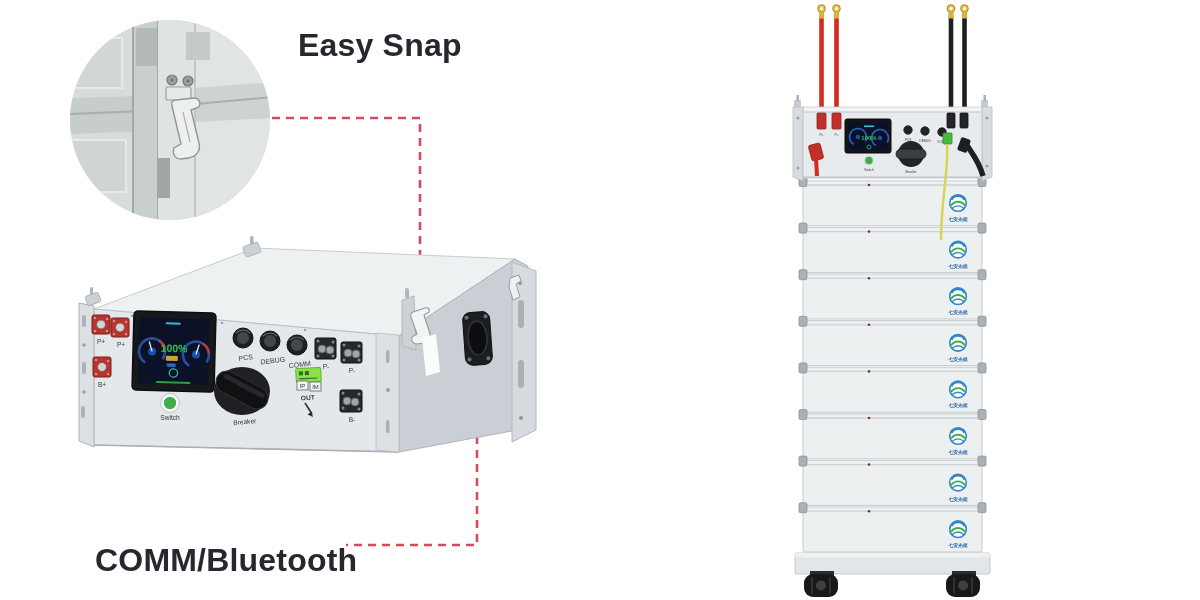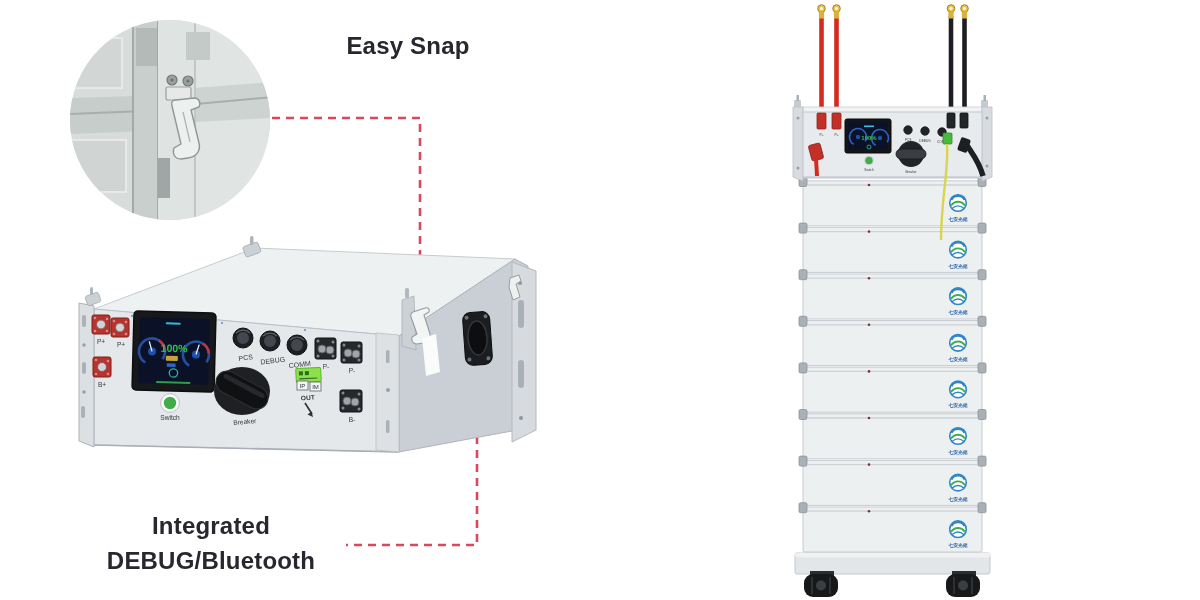--- a/index.html
+++ b/index.html
@@ -1,19 +1,19 @@
 <!DOCTYPE html>
 <html><head>
 <meta charset="utf-8">
 <style>
   html,body{margin:0;padding:0;background:#ffffff;}
   body{width:1200px;height:600px;position:relative;overflow:hidden;
        font-family:"Liberation Sans",sans-serif;}
-  .callout{position:absolute;text-align:center;color:#29262f;font-weight:700;
-           font-size:24px;line-height:35px;letter-spacing:.2px;}
+  .callout{position:absolute;text-align:left;color:#29262f;font-weight:700;
+           font-size:32px;line-height:35px;letter-spacing:.2px;}
   #scene{position:absolute;left:0;top:0;}
   text{font-family:"Liberation Sans",sans-serif;}
   .lbl{fill:#33383d;}
 </style>
 </head>
 <body>
 
 <svg id="scene" width="1200" height="600" viewBox="0 0 1200 600">
   <defs>
     <g id="battery-module">
@@ -374,15 +374,15 @@
       </g>
       <path d="M964,140 C970,152 978,158 983,176" fill="none" stroke-width="5.5" stroke="#1d1f22"></path>
     </g>
   </g>
 </svg>
 
 <div class="callout" style="left:298px;top:28px;width:220px;">
   <span>Easy Snap</span><br>
 </div>
 <div class="callout" style="left:95px;top:508px;width:232px;">
-  <span>Integrated</span><br>
-  <span>DEBUG/Bluetooth</span>
+  <br>
+  <span>COMM/Bluetooth</span>
 </div>
 
 </body></html>

